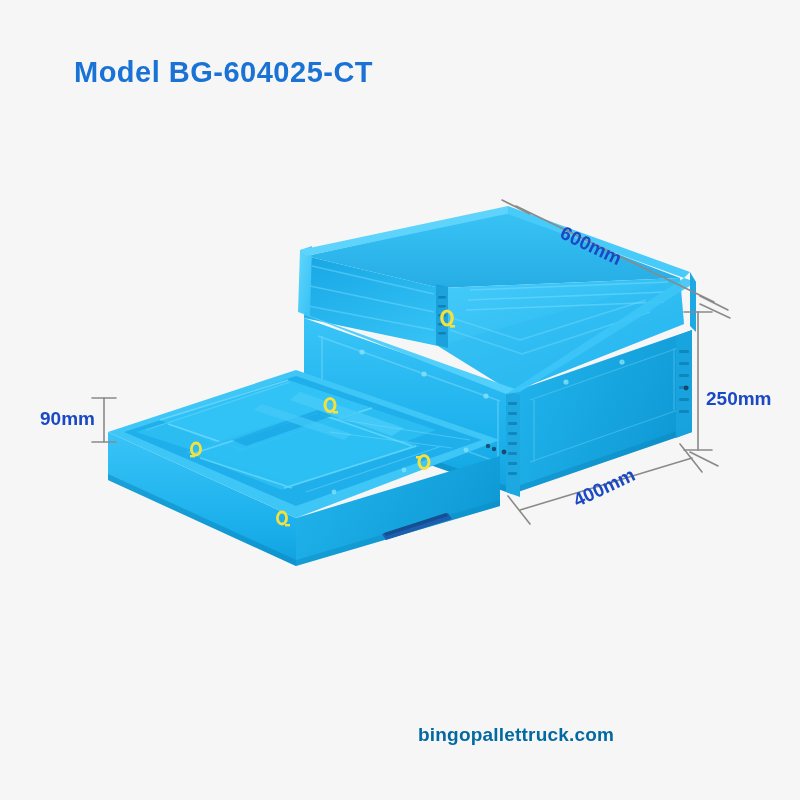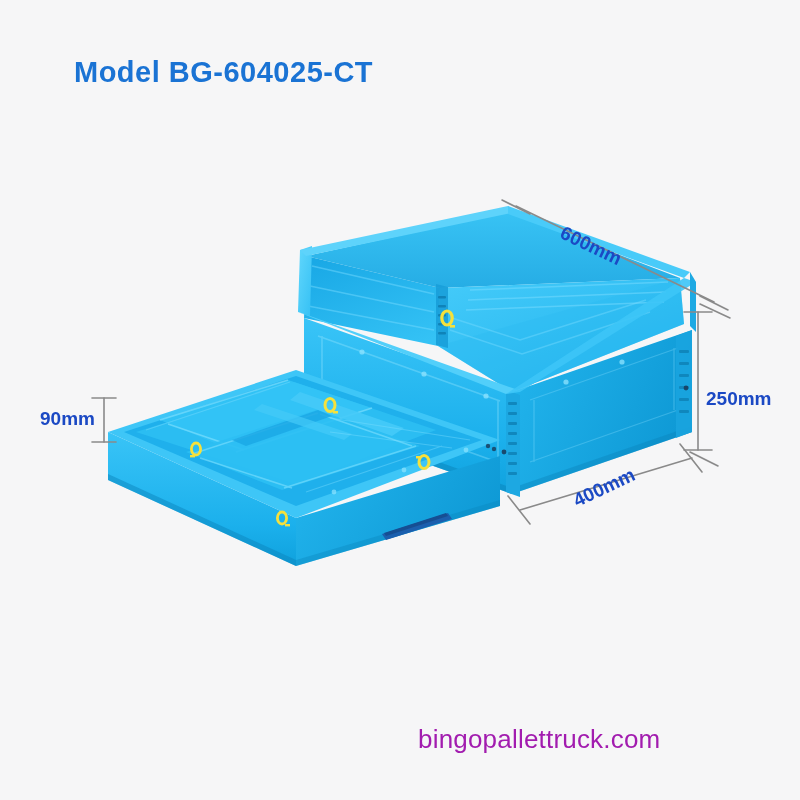--- a/index.html
+++ b/index.html
@@ -31,24 +31,24 @@
     letter-spacing: 0.5px;
     color: #1a73d4;
     white-space: nowrap;
   }
 
   
   #watermark {
     position: absolute;
     left: 418px;
     top: 724px;
-    font-size: 26px;
-    font-weight: 400;
+    font-size: 19px;
+    font-weight: 700;
     letter-spacing: 0.2px;
-    color: #a21caf;
+    color: #0369a1;
     white-space: nowrap;
   }
 
   
   .dim-label {
     position: absolute;
     color: #1b49c4;
     font-size: 19px;
     font-weight: 700;
     white-space: nowrap;

